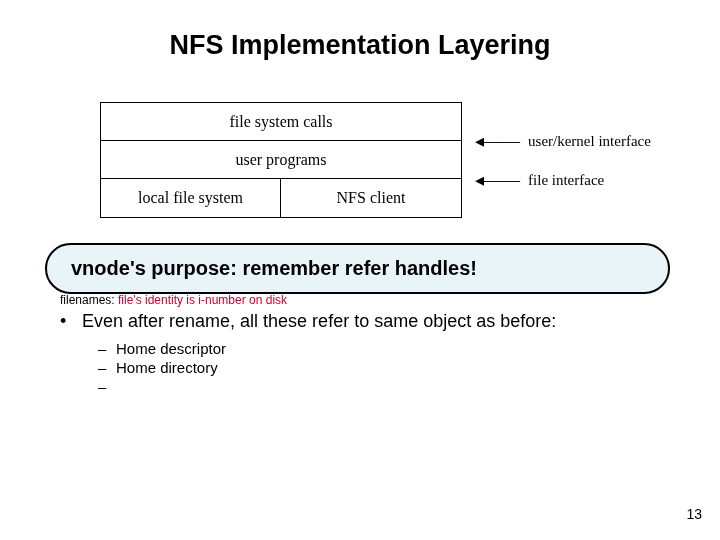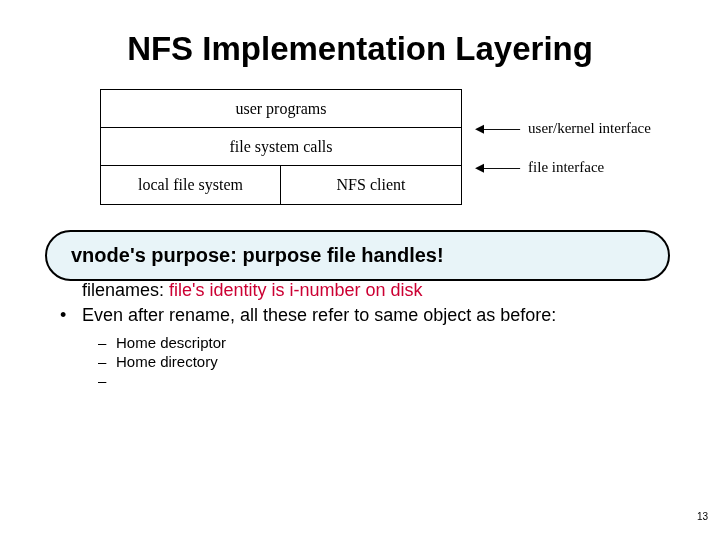--- a/index.html
+++ b/index.html
@@ -9,24 +9,24 @@
     }
     body {
       width: 720px;
       height: 540px;
       background: #fff;
       font-family: Verdana, Geneva, sans-serif;
       position: relative;
       padding: 30px 60px 20px 60px;
     }
     .title {
-      font-size: 33px;
+      font-size: 27px;
       font-weight: bold;
       text-align: center;
-      margin-bottom: 21px;
+      margin-bottom: 41px;
       color: #000;
     }
     .diagram {
       position: relative;
       margin-left: 40px;
       margin-bottom: 25px;
     }
     .table-outer {
       border: 1px solid #000;
       display: inline-block;
@@ -83,23 +83,22 @@
       border-radius: 30px;
       padding: 12px 24px;
       font-size: 20px;
       margin-left: -15px;
       margin-right: -10px;
       margin-bottom: 3px;
       position: relative;
       z-index: 2;
     }
     .overlapped-text {
-      font-size: 18px;
+      font-size: 12px;
       color: #000;
-      margin-left: 22px;
       margin-top: -4px;
     }
     .red-text {
       color: #cc0033;
     }
     .bullet {
       font-size: 18px;
       margin-left: 0;
       display: flex;
       margin-top: 4px;
@@ -115,54 +114,54 @@
     .sub-item {
       display: flex;
       margin-bottom: 2px;
     }
     .sub-dash {
       width: 18px;
     }
     .page-num {
       position: absolute;
       bottom: 18px;
-      right: 12px;
-      font-size: 10px;
+      right: 18px;
+      font-size: 14px;
     }
   </style>
 </head>
 <body>
 
 <h1 class="title">NFS Implementation Layering</h1>
 
 <div class="diagram">
   <div class="table-outer">
     <div class="row">
-      <div class="cell-full">user programs</div>
+      <div class="cell-full">file system calls</div>
     </div>
     <div class="row">
-      <div class="cell-full">file system calls</div>
+      <div class="cell-full">user programs</div>
     </div>
     <div class="row">
       <div class="cell-half">local file system</div>
       <div class="cell-half">NFS client</div>
     </div>
   </div>
   <div class="arrow-label label-user">
     <span class="arrow">◂——</span>
     <span>user/kernel interface</span>
   </div>
   <div class="arrow-label label-vnode">
     <span class="arrow">◂——</span>
     <span>file interface</span>
   </div>
 </div>
 
 <div class="callout">
-  <b>vnode's purpose: </b><b>purpose file handles!</b>
+  <b>vnode's purpose: </b><b>remember refer handles!</b>
 </div>
 
 <div class="overlapped-text">
   <span>filenames: </span><span class="red-text">file's identity is i-number on disk</span>
 </div>
 
 <div class="bullet">
   <span class="bullet-mark">•</span>
   <span>Even after rename, all these refer to same object as before:</span>
 </div>

